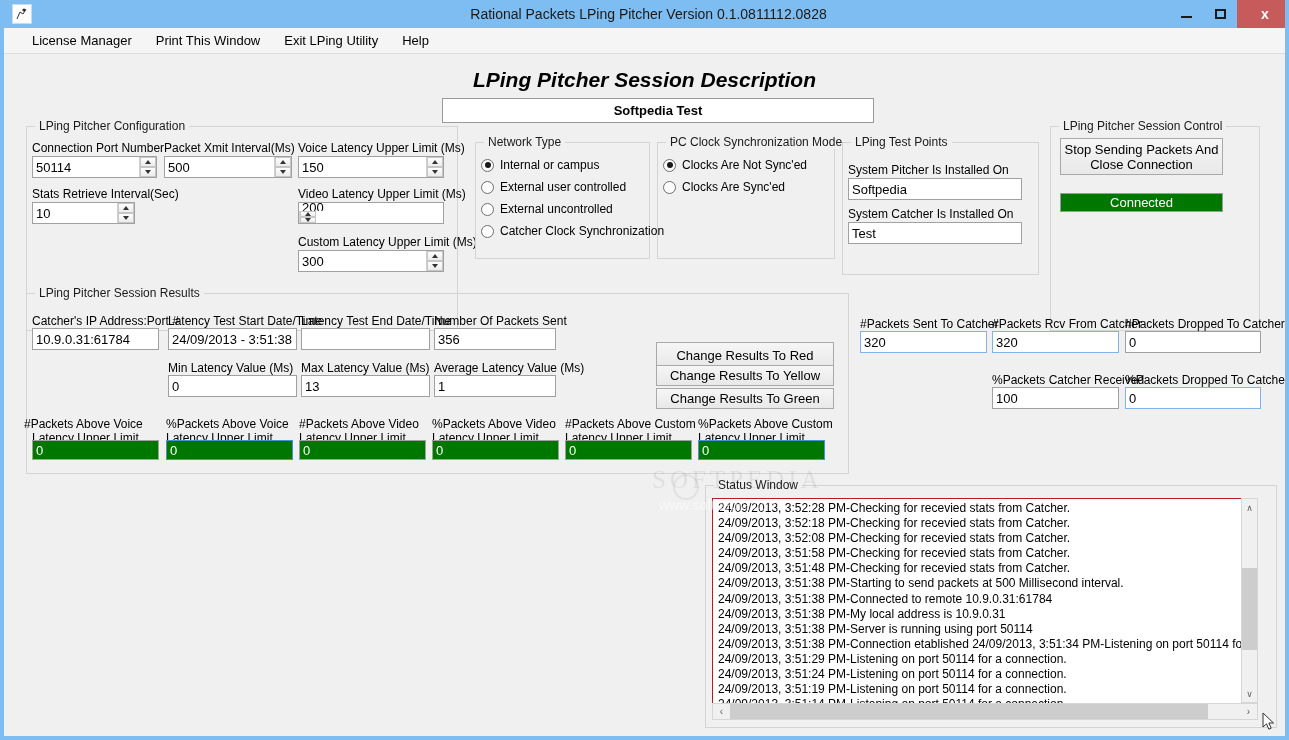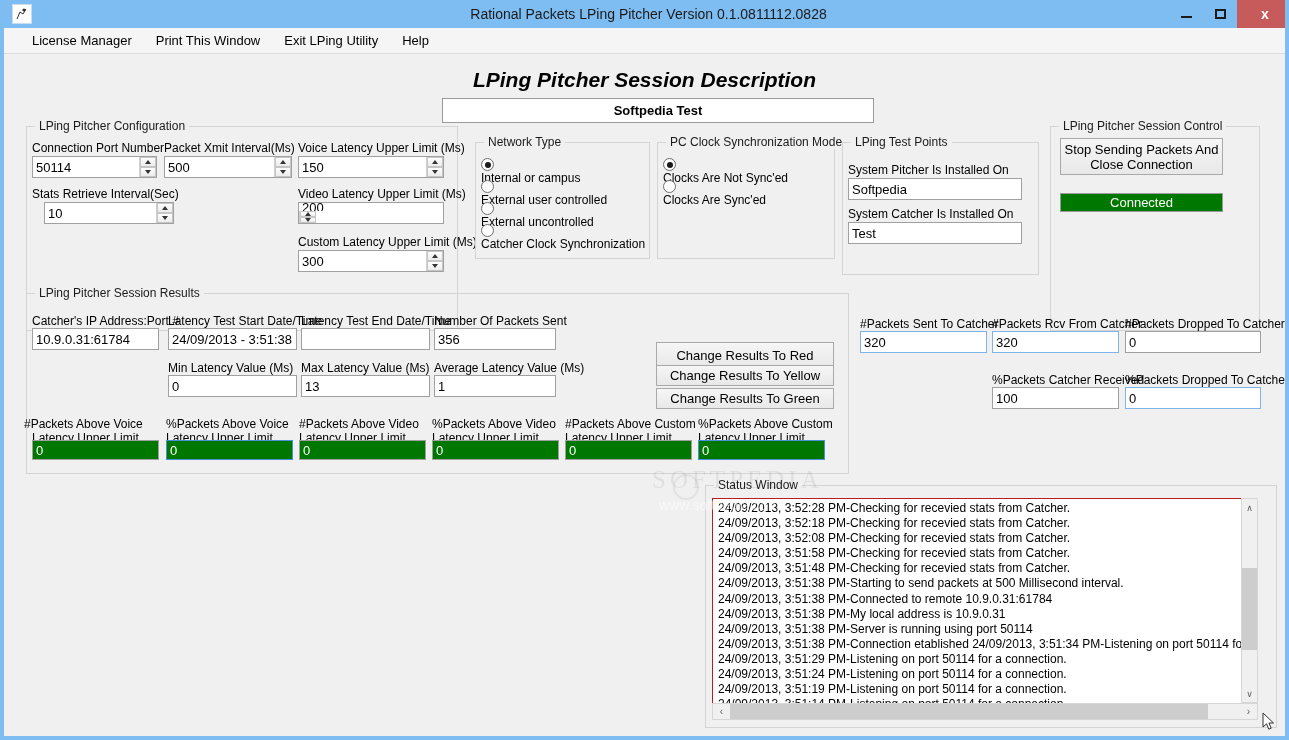--- a/index.html
+++ b/index.html
@@ -187,25 +187,24 @@
     width: 0; height: 0;
     border-left: 3px solid transparent;
     border-right: 3px solid transparent;
   }
   .arrow-up { border-bottom: 4px solid #333; }
   .arrow-dn { border-top: 4px solid #333; }
 
   
   .radio-row {
     position: absolute;
-    display: flex; align-items: flex-start;
+    display: flex; align-items: center;
     font-size: 12px;
     white-space: nowrap;
     cursor: default;
-    flex-direction: column;
   }
   .radio-mark {
     width: 13px; height: 13px;
     border-radius: 50%;
     border: 1px solid #6e6e6e;
     background: #fdfdfd;
     margin-right: 6px;
     display: flex; align-items: center; justify-content: center;
     flex: 0 0 auto;
   }
@@ -390,21 +389,21 @@
         <div>
             <i class="arrow-up"></i>
           </div>
         <div>
             <i class="arrow-dn"></i>
           </div>
       </div>
     </div>
 
     <div class="flabel" style="left:28px; top:134px;">Stats Retrieve Interval(Sec)</div>
-    <div class="spin" style="left:40px; top:148px; width:130px;">
+    <div class="spin" style="left:28px; top:148px; width:103px;">
       <div class="val">10</div>
       <div class="arrows">
         <div>
             <i class="arrow-up"></i>
           </div>
         <div>
             <i class="arrow-dn"></i>
           </div>
       </div>
     </div>

